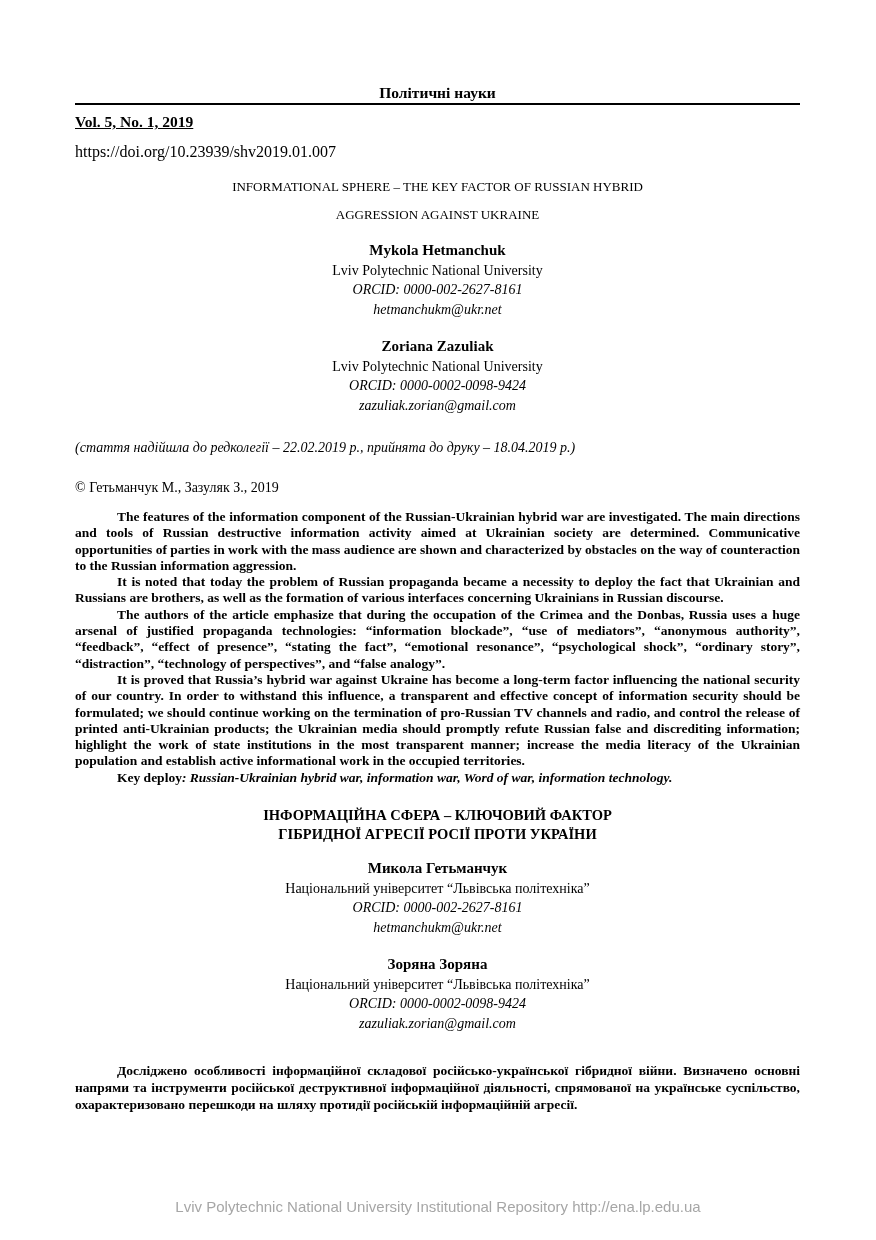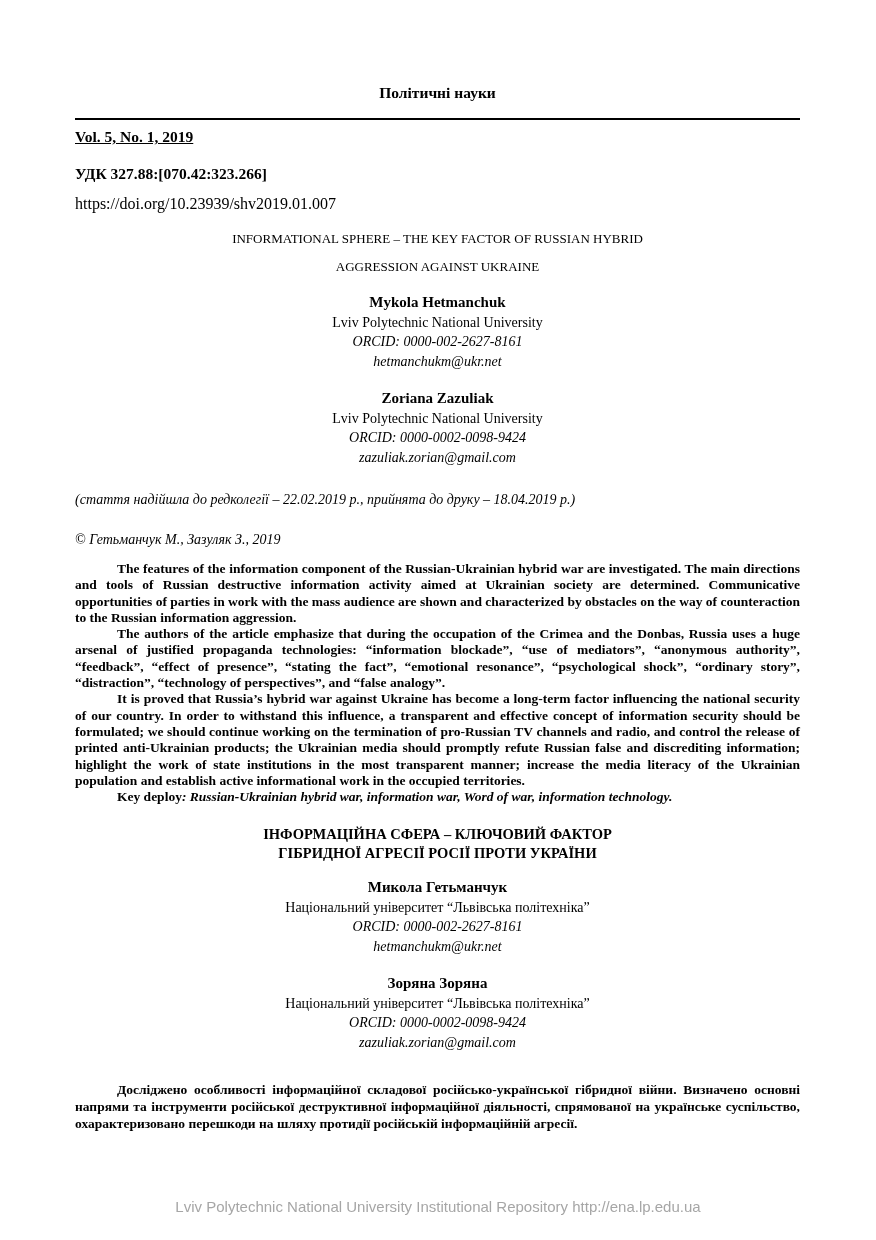--- a/index.html
+++ b/index.html
@@ -20,21 +20,21 @@
   }
 
   
   .journal-head {
     padding-top: 83px;
     text-align: center;
     font-weight: bold;
     font-size: 15.5px;
     line-height: 19px;
     border-bottom: 2.5px solid #000;
-    padding-bottom: 16px;
+    padding-bottom: 1px;
   }
   .vol-line {
     margin-top: 7px;
     font-weight: bold;
     font-size: 15.5px;
     line-height: 19px;
     text-decoration: underline;
   }
   .udc-line {
     margin-top: 18px;
@@ -84,21 +84,20 @@
 
   
   .received-line {
     margin-top: 24px;
     font-style: italic;
     font-size: 14px;
     line-height: 18px;
   }
   .copyright-line {
     margin-top: 22px;
-    font-style: italic;
     font-size: 14px;
     line-height: 18px;
   }
 
   
   .abstract-en { margin-top: 12px; }
   .abstract-en p, .abstract-uk p {
     margin: 0;
     font-weight: bold;
     font-size: 13.5px;
@@ -132,21 +131,20 @@
 </style>
 </head>
 <body>
 
 <div class="page">
 
   <div class="journal-head">Політичні науки</div>
 
   <div class="vol-line">Vol. 5, No. 1, 2019</div>
 
-  <div class="udc-line">УДК 327.88:[070.42:323.266]</div>
 
   <div class="doi-line">https://doi.org/10.23939/shv2019.01.007</div>
 
   <h1 class="title-en" style="margin:13px 0 0 0;">
     <span>INFORMATIONAL SPHERE – THE KEY FACTOR OF RUSSIAN HYBRID</span><br>
     <span>AGGRESSION AGAINST UKRAINE</span>
   </h1>
 
   <div class="author-block first-en">
     <div class="author-name">Mykola Hetmanchuk</div>
@@ -161,20 +159,21 @@
     <div class="author-orcid">ORCID: 0000-0002-0098-9424</div>
     <div class="author-email">zazuliak.zorian@gmail.com</div>
   </div>
 
   <div class="received-line">(стаття надійшла до редколегії – 22.02.2019 р.,  прийнята до друку – 18.04.2019 р.)</div>
 
   <div class="copyright-line">© Гетьманчук М., Зазуляк З., 2019</div>
 
   <div class="abstract-en">
     <p>The features of the information component of the Russian-Ukrainian hybrid war are investigated. The main directions and tools of Russian destructive information activity aimed at Ukrainian society are determined. Communicative opportunities of parties in work with the mass audience are shown and characterized by obstacles on the way of counteraction to the Russian information aggression.</p>
+    <p>It is noted that today the problem of Russian propaganda became a necessity to deploy the fact that Ukrainian and Russians are brothers, as well as the formation of various interfaces concerning Ukrainians in Russian discourse.</p>
     <p>The authors of the article emphasize that during the occupation of the Crimea and the Donbas, Russia uses a huge arsenal of justified propaganda technologies: “information blockade”, “use of mediators”, “anonymous authority”, “feedback”, “effect of presence”, “stating the fact”, “emotional resonance”, “psychological shock”, “ordinary story”, “distraction”, “technology of perspectives”, and “false analogy”.</p>
     <p>It is proved that Russia’s hybrid war against Ukraine has become a long-term factor influencing the national security of our country. In order to withstand this influence, a transparent and effective concept of information security should be formulated; we should continue working on the termination of pro-Russian TV channels and radio, and control the release of printed anti-Ukrainian products; the Ukrainian media should promptly refute Russian false and discrediting information; highlight the work of state institutions in the most transparent manner; increase the media literacy of the Ukrainian population and establish active informational work in the occupied territories.</p>
     <p class="keywords-line"><span class="keywords-label">Key deploy</span><span class="keywords-text">: Russian-Ukrainian hybrid war, information war, Word of war, information technology.</span></p>
   </div>
 
   <div class="title-uk">
     <span>ІНФОРМАЦІЙНА СФЕРА – КЛЮЧОВИЙ ФАКТОР</span><br>
     <span>ГІБРИДНОЇ АГРЕСІЇ РОСІЇ ПРОТИ УКРАЇНИ</span>
   </div>
 

